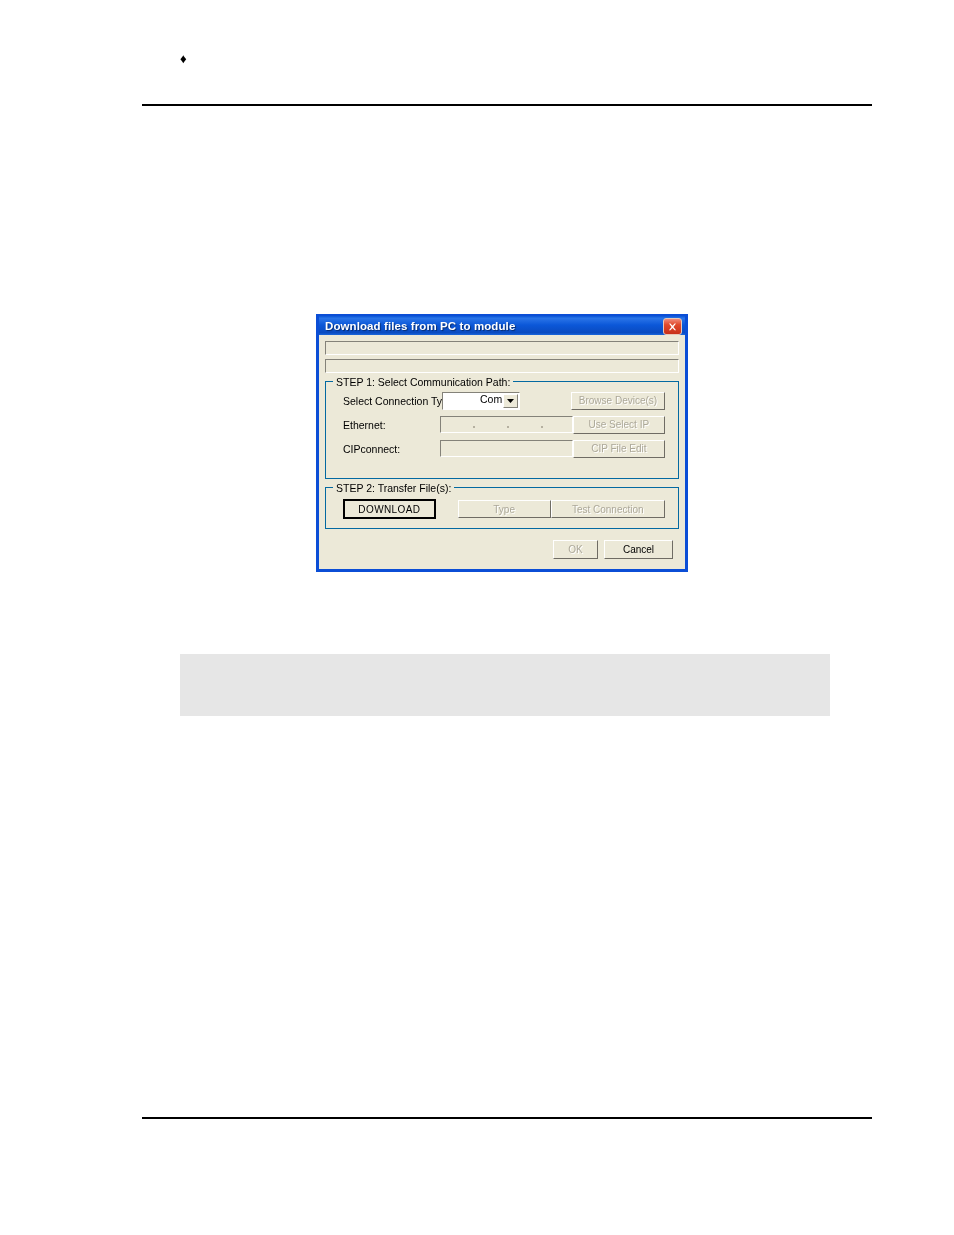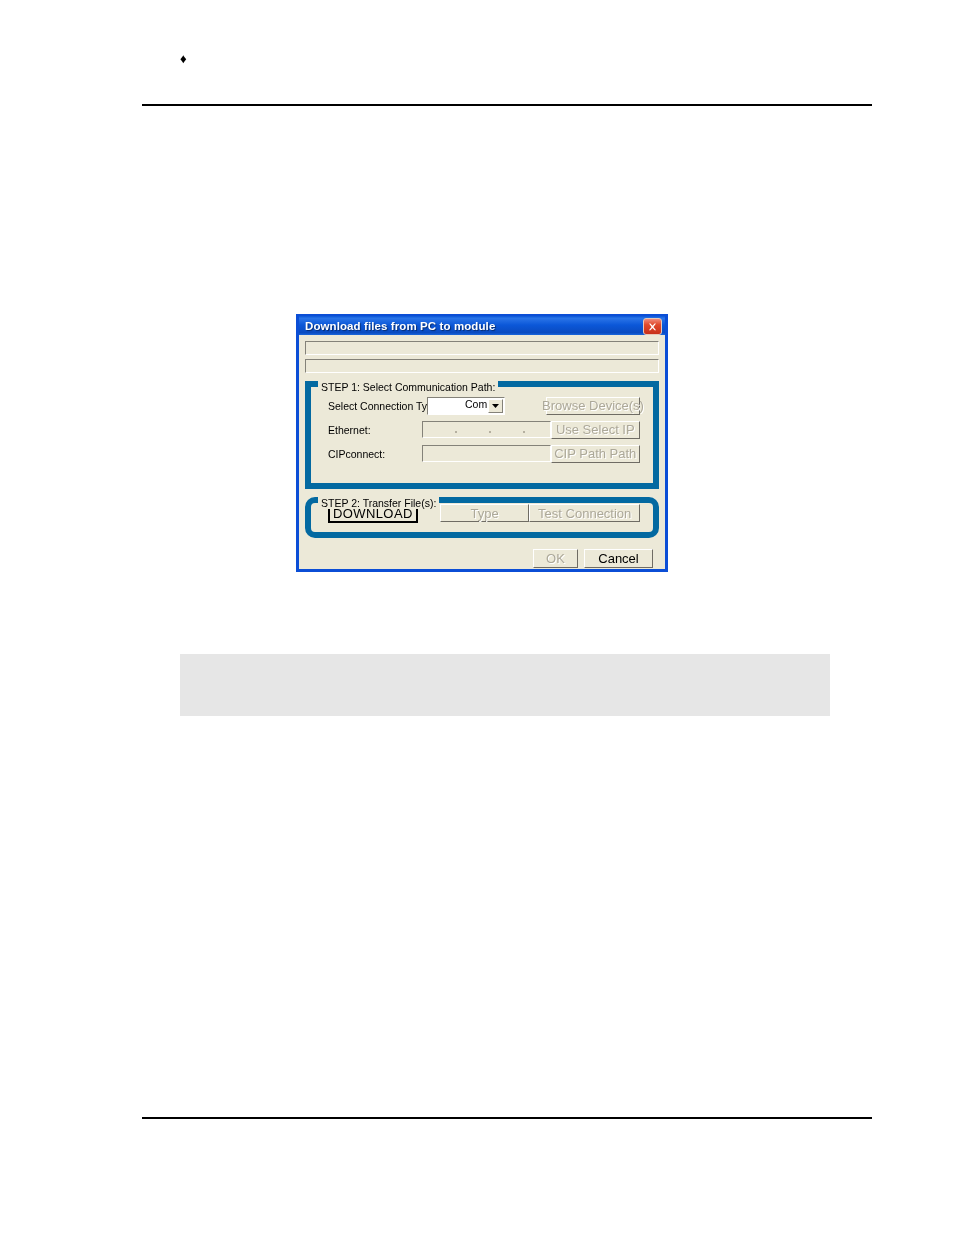--- a/index.html
+++ b/index.html
@@ -39,21 +39,21 @@
     left: 180px;
     top: 654px;
     width: 650px;
     height: 62px;
     background: #e6e6e6;
   }
 
   
   .dialog {
     position: absolute;
-    left: 296px;
+    left: 316px;
     top: 314px;
     width: 372px;
     height: 258px;
     border: 3px solid #0b4ed6;
     border-top: none;
     background: #ece9d8;
     box-sizing: border-box;
     font-size: 11px;
     color: #000000;
   }
@@ -111,21 +111,21 @@
   .statusbar {
     width: 100%;
     height: 14px;
     margin-bottom: 4px;
   }
   .statusbar:nth-of-type(2) { margin-bottom: 6px; }
 
   
   .group {
     position: relative;
-    border: 6px solid #0369a1;
+    border: 1px solid #0369a1;
     margin-top: 8px;
     padding: 9px 8px 8px 8px;
     box-sizing: border-box;
   }
   .group-title {
     position: absolute;
     top: -6px;
     left: 7px;
     background: #ece9d8;
     padding: 0 3px;
@@ -205,21 +205,21 @@
   }
 
   
   .btn {
     height: 18px;
     background: #ece9d8;
     border: 1px solid;
     border-color: #ffffff #6f6c64 #6f6c64 #ffffff;
     box-sizing: border-box;
     font-family: "Liberation Sans", sans-serif;
-    font-size: 13px;
+    font-size: 10px;
     display: flex;
     align-items: center;
     justify-content: center;
     white-space: nowrap;
     cursor: pointer;
     color: #000000;
   }
   .btn.disabled {
     color: #aca899;
     text-shadow: 1px 1px 0 #ffffff;
@@ -300,25 +300,25 @@
           <span class="ip-dot" style="left:32px"></span>
           <span class="ip-dot" style="left:66px"></span>
           <span class="ip-dot" style="left:100px"></span>
         </div>
         <div class="btn disabled btn-right">Use Select IP</div>
       </div>
 
       <div class="row">
         <span class="row-label">CIPconnect:</span>
         <div class="field field-cip"></div>
-        <div class="btn disabled btn-right">CIP Path Path</div>
+        <div class="btn disabled btn-right">CIP File Edit</div>
       </div>
     </div>
 
-    <div class="group" style="padding-top:0;padding-bottom:9px;border-radius:10px;">
+    <div class="group" style="padding-top:11px;padding-bottom:9px;">
       <div class="group-title">STEP 2: Transfer File(s):</div>
       <div class="step2-buttons">
         <div class="btn default btn-download">DOWNLOAD</div>
         <div class="btn disabled btn-abort">Type</div>
         <div class="btn disabled btn-test">Test Connection</div>
       </div>
     </div>
 
     <div class="footer-buttons">
       <div class="btn disabled btn-ok">OK</div>

